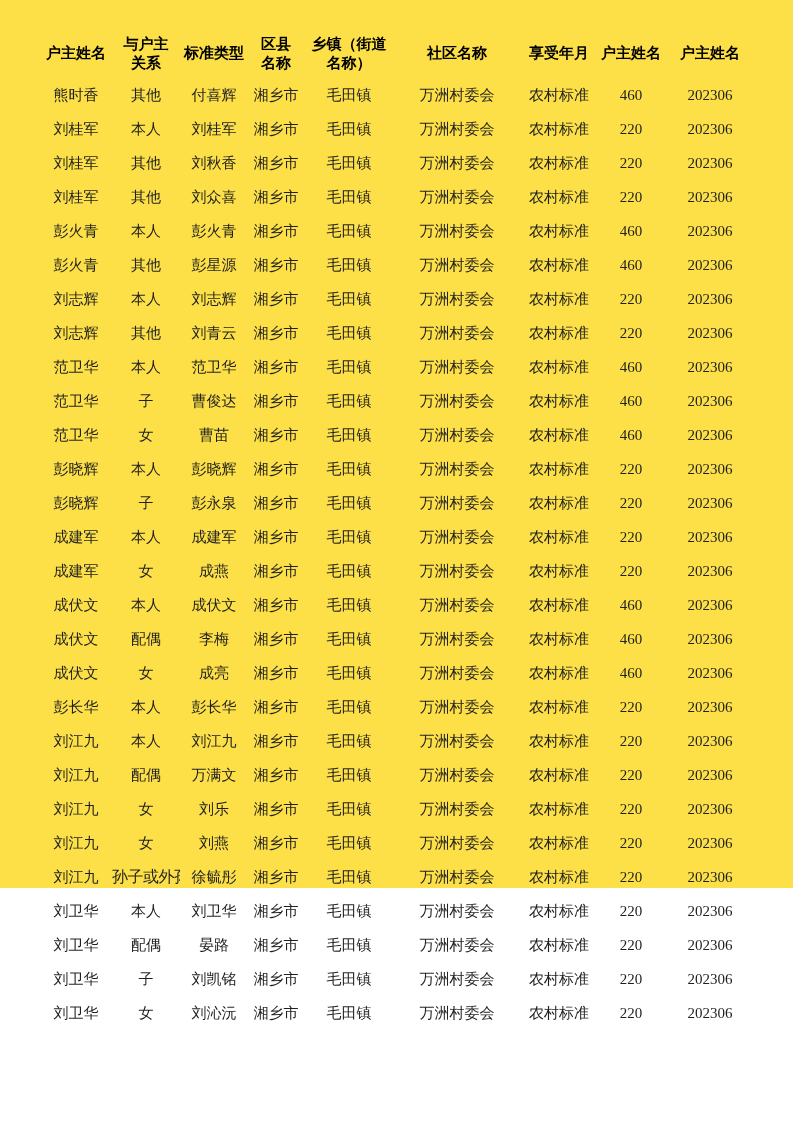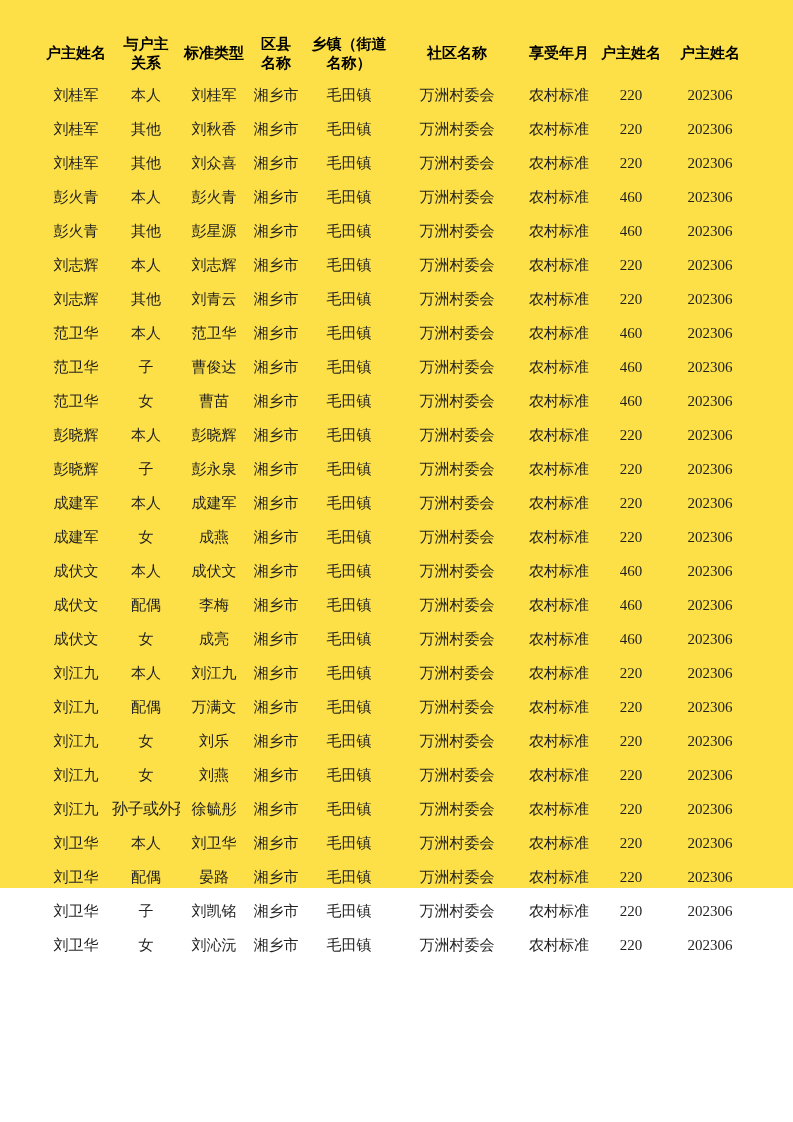--- a/index.html
+++ b/index.html
@@ -81,20 +81,31 @@
           <th>乡镇（街道
 名称）</th>
           <th>社区名称</th>
           <th>享受年月</th>
           <th>户主姓名</th>
           <th>户主姓名</th>
         </tr>
     </thead>
     <tbody>
         <tr>
+          <td>熊时香</td>
+          <td>其他</td>
+          <td>付喜辉</td>
+          <td>湘乡市</td>
+          <td>毛田镇</td>
+          <td>万洲村委会</td>
+          <td>农村标准</td>
+          <td>460</td>
+          <td>202306</td>
+        </tr>
+        <tr>
           <td>刘桂军</td>
           <td>本人</td>
           <td>刘桂军</td>
           <td>湘乡市</td>
           <td>毛田镇</td>
           <td>万洲村委会</td>
           <td>农村标准</td>
           <td>220</td>
           <td>202306</td>
         </tr>
@@ -265,20 +276,31 @@
         </tr>
         <tr>
           <td>成伏文</td>
           <td>女</td>
           <td>成亮</td>
           <td>湘乡市</td>
           <td>毛田镇</td>
           <td>万洲村委会</td>
           <td>农村标准</td>
           <td>460</td>
+          <td>202306</td>
+        </tr>
+        <tr>
+          <td>彭长华</td>
+          <td>本人</td>
+          <td>彭长华</td>
+          <td>湘乡市</td>
+          <td>毛田镇</td>
+          <td>万洲村委会</td>
+          <td>农村标准</td>
+          <td>220</td>
           <td>202306</td>
         </tr>
         <tr>
           <td>刘江九</td>
           <td>本人</td>
           <td>刘江九</td>
           <td>湘乡市</td>
           <td>毛田镇</td>
           <td>万洲村委会</td>
           <td>农村标准</td>

